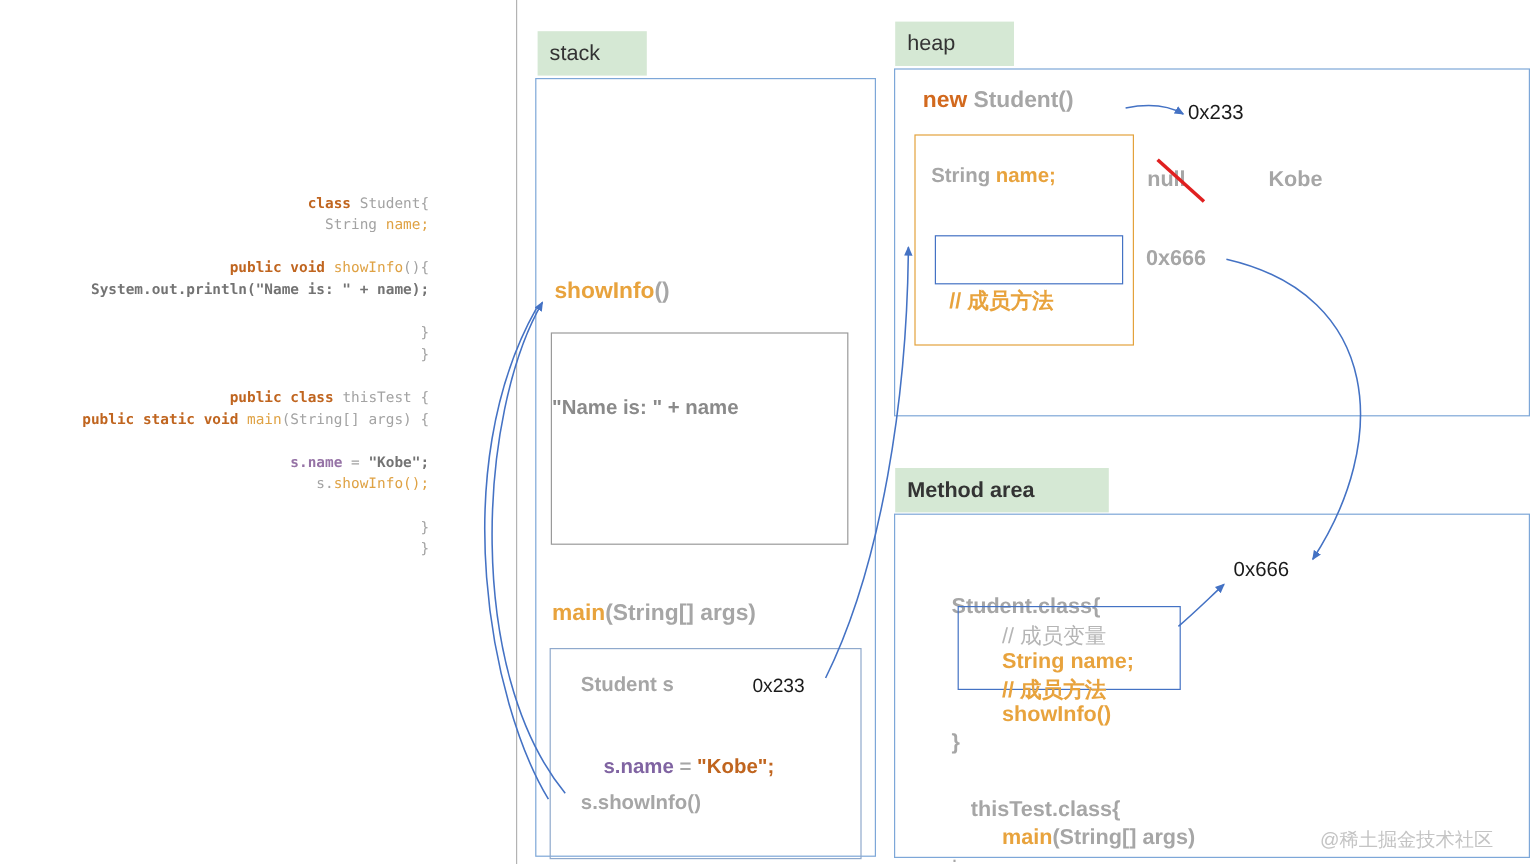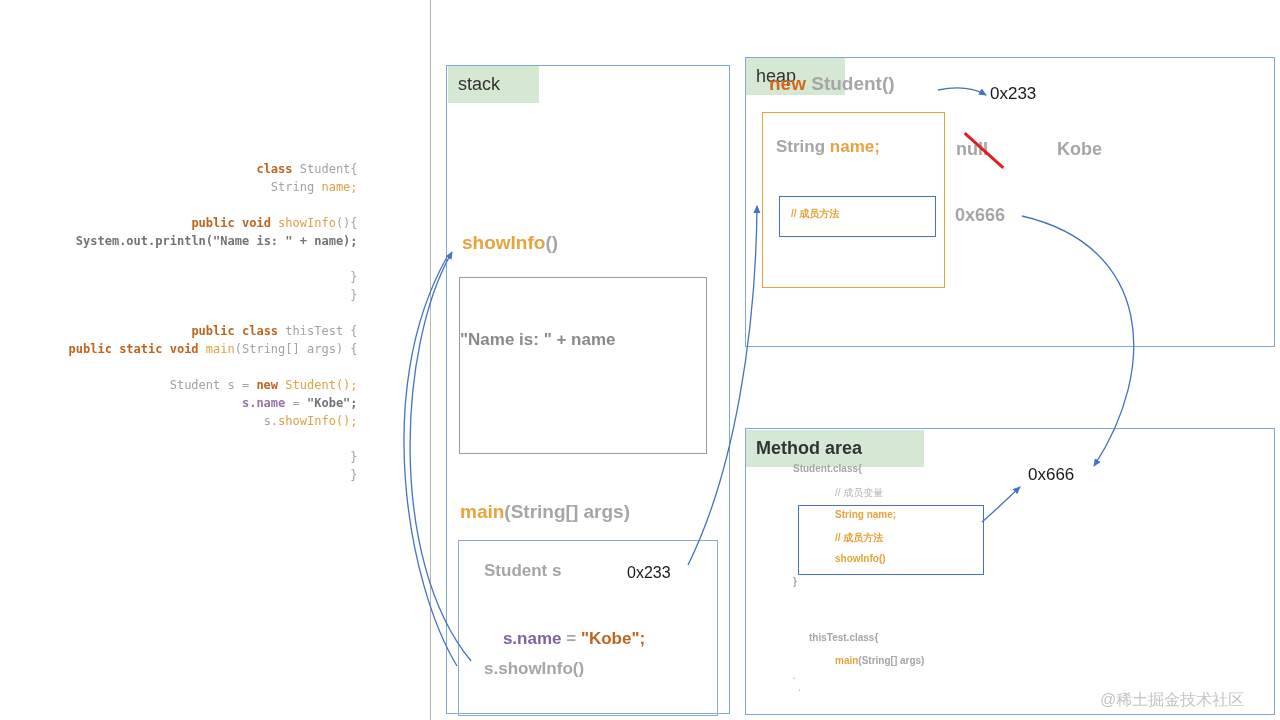--- a/index.html
+++ b/index.html
@@ -1,41 +1,41 @@
 <!DOCTYPE html>
 <html><head>
 <meta charset="utf-8">
 <style>
   html,body{margin:0;padding:0;}
   body{width:1280px;height:720px;position:relative;background:#ffffff;overflow:hidden;
        font-family:"Liberation Sans",sans-serif;}
   .abs{position:absolute;}
   .mono{font-family:Liberation Sans, sans-serif;}
   .divider{width:1px;background:#b3b3b3;}
-  .green-label{background:#d5e8d4;color:#333;font-size:18px;display:flex;align-items:center;padding-left:10px;box-sizing:border-box;margin-top:40px;}
+  .green-label{background:#d5e8d4;color:#333;font-size:18px;display:flex;align-items:center;padding-left:10px;box-sizing:border-box;}
   .blue-box{border:1px solid #7da7d8;box-sizing:border-box;background:transparent;}
   .gray-box{border:1px solid #9a9a9a;box-sizing:border-box;}
   .orange-box{border:1px solid #e3a23c;box-sizing:border-box;}
   .brightblue-box{border:1px solid #4472c4;box-sizing:border-box;}
   .code-panel{font-family:"DejaVu Sans Mono",monospace;font-size:12px;line-height:18px;text-align:right;}
   .code-line{white-space:pre;}
   .tok-kw{color:#c0651f;font-weight:bold;}
   .tok-id{color:#a3a3a3;}
   .tok-meth{color:#dfa244;}
   .tok-dark{color:#737373;font-weight:bold;}
   .tok-purple{color:#9673a6;font-weight:bold;}
   .t-orange{color:#e8a33d;}
   .t-kworange{color:#d2691e;}
   .t-gray{color:#a6a6a6;}
   .t-dgray{color:#8a8a8a;}
   .t-purple{color:#8064a2;}
   .t-brown{color:#c0651f;}
   .t-dark{color:#1a1a1a;}
   .bold{font-weight:bold;}
-  .fs15{font-size:10px;} .fs16{font-size:16px;} .fs17{font-size:17px;} .fs18{font-size:18px;} .fs19{font-size:19px;}
+  .fs15{font-size:18px;margin-top:32px;} .fs16{font-size:16px;} .fs17{font-size:17px;} .fs18{font-size:18px;} .fs19{font-size:19px;}
   .red-slash{height:3px;background:#e02020;transform:rotate(42deg);}
   svg.arrows{position:absolute;left:0;top:0;width:1280px;height:720px;pointer-events:none;z-index:5;}
   .watermark{color:#c4c4c4;font-size:16px;}
 </style>
 </head>
 <body>
 
 <div class="abs divider" style="left:430px;top:0;height:720px;"></div>
 
 <div class="abs code-panel" style="left:18px;top:160px;">
@@ -44,21 +44,20 @@
     <div class="code-line">&nbsp;</div>
     <div class="code-line"><span class="tok-kw">    public void </span><span class="tok-meth">showInfo</span><span class="tok-id">(){</span></div>
     <div class="code-line"><span class="tok-dark">        System.out.println("Name is: " + name);</span></div>
     <div class="code-line">&nbsp;</div>
     <div class="code-line"><span class="tok-id">    }</span></div>
     <div class="code-line"><span class="tok-id">}</span></div>
     <div class="code-line">&nbsp;</div>
     <div class="code-line"><span class="tok-kw">public class </span><span class="tok-id">thisTest {</span></div>
     <div class="code-line"><span class="tok-kw">    public static void </span><span class="tok-meth">main</span><span class="tok-id">(String[] args) {</span></div>
     <div class="code-line">&nbsp;</div>
-    <div class="code-line"><span class="tok-id">        Student s = </span><span class="tok-kw">new</span><span class="tok-meth"> Student();</span></div>
     <div class="code-line"><span class="tok-purple">        s.name</span><span class="tok-id"> = </span><span class="tok-dark">"Kobe";</span></div>
     <div class="code-line"><span class="tok-id">        s.</span><span class="tok-meth">showInfo();</span></div>
     <div class="code-line">&nbsp;</div>
     <div class="code-line"><span class="tok-id">    }</span></div>
     <div class="code-line"><span class="tok-id">}</span></div>
   </div>
 
 <div class="abs green-label" style="left:448px;top:26px;width:91px;height:37px;">
   <span>stack</span>
 </div>

